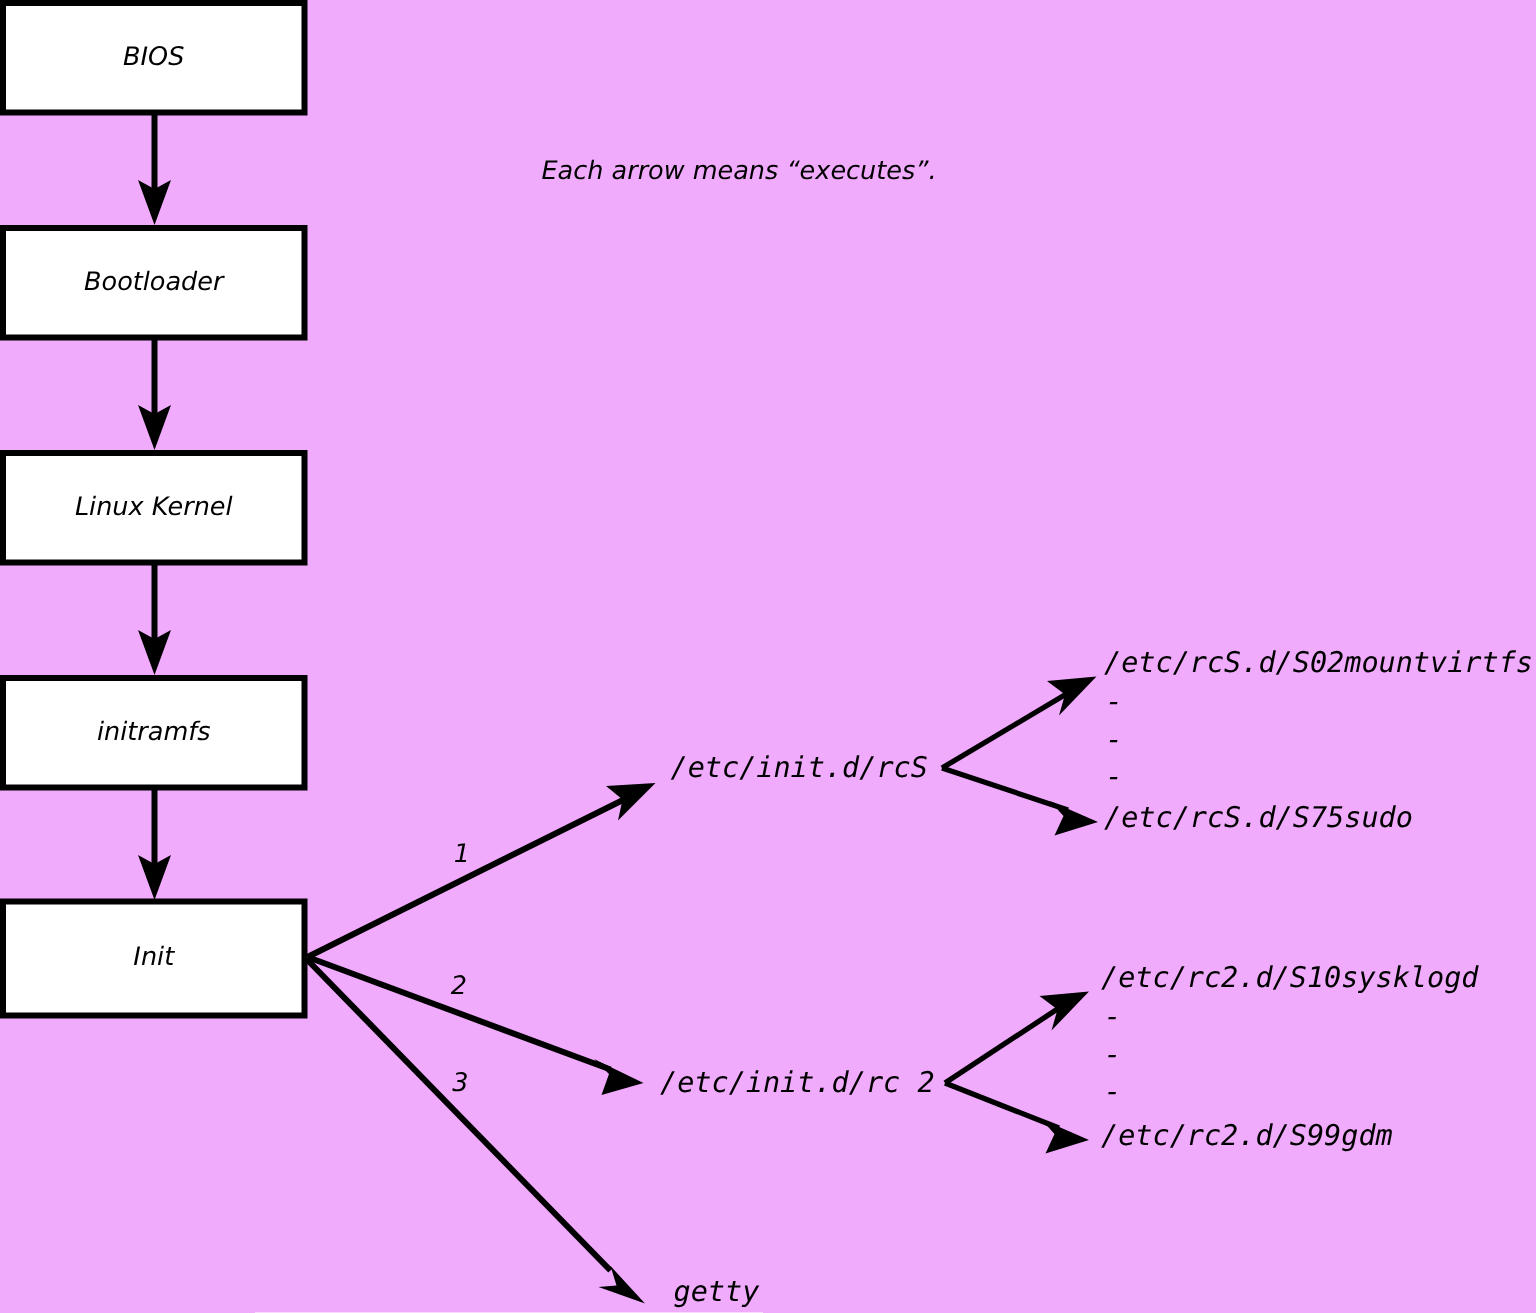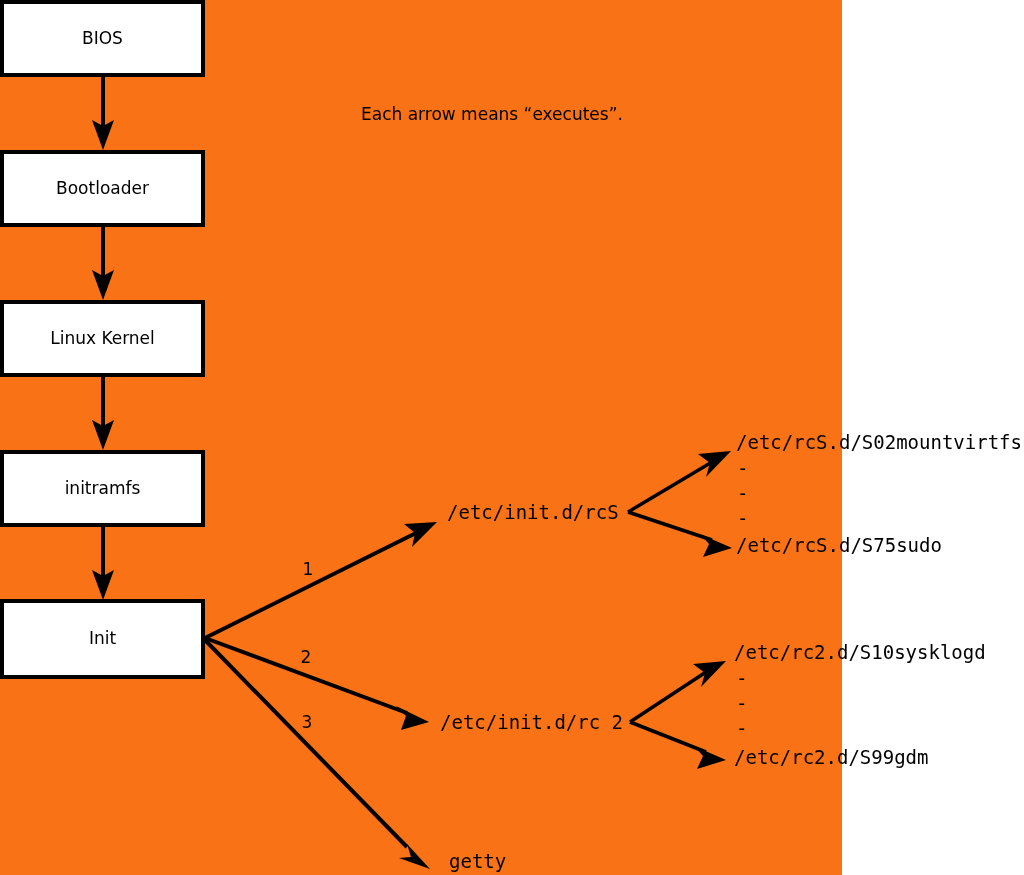--- a/index.html
+++ b/index.html
@@ -8,23 +8,24 @@
     background: #ffffff;
   }
   body {
     width: 1024px;
     height: 875px;
     overflow: hidden;
     font-family: "DejaVu Sans", sans-serif;
   }
   #diagram-root {
     position: relative;
-    width: 842px;
+    width: 1024px;
     height: 875px;
-    background: #f97316;
+    background: #f0abfc;
+    font-style: italic;
   }
   svg.canvas {
     position: absolute;
     left: 0;
     top: 0;
     width: 1024px;
     height: 875px;
     display: block;
   }
   .node-box {

